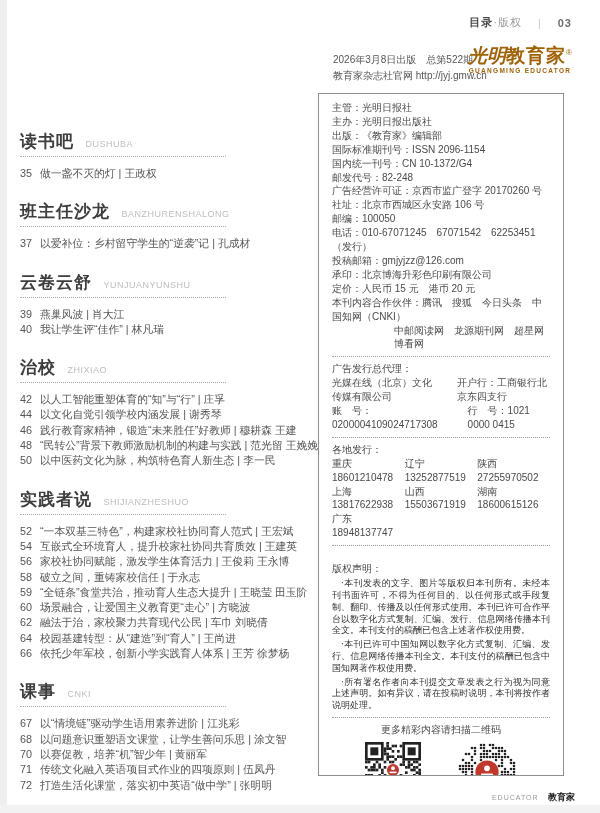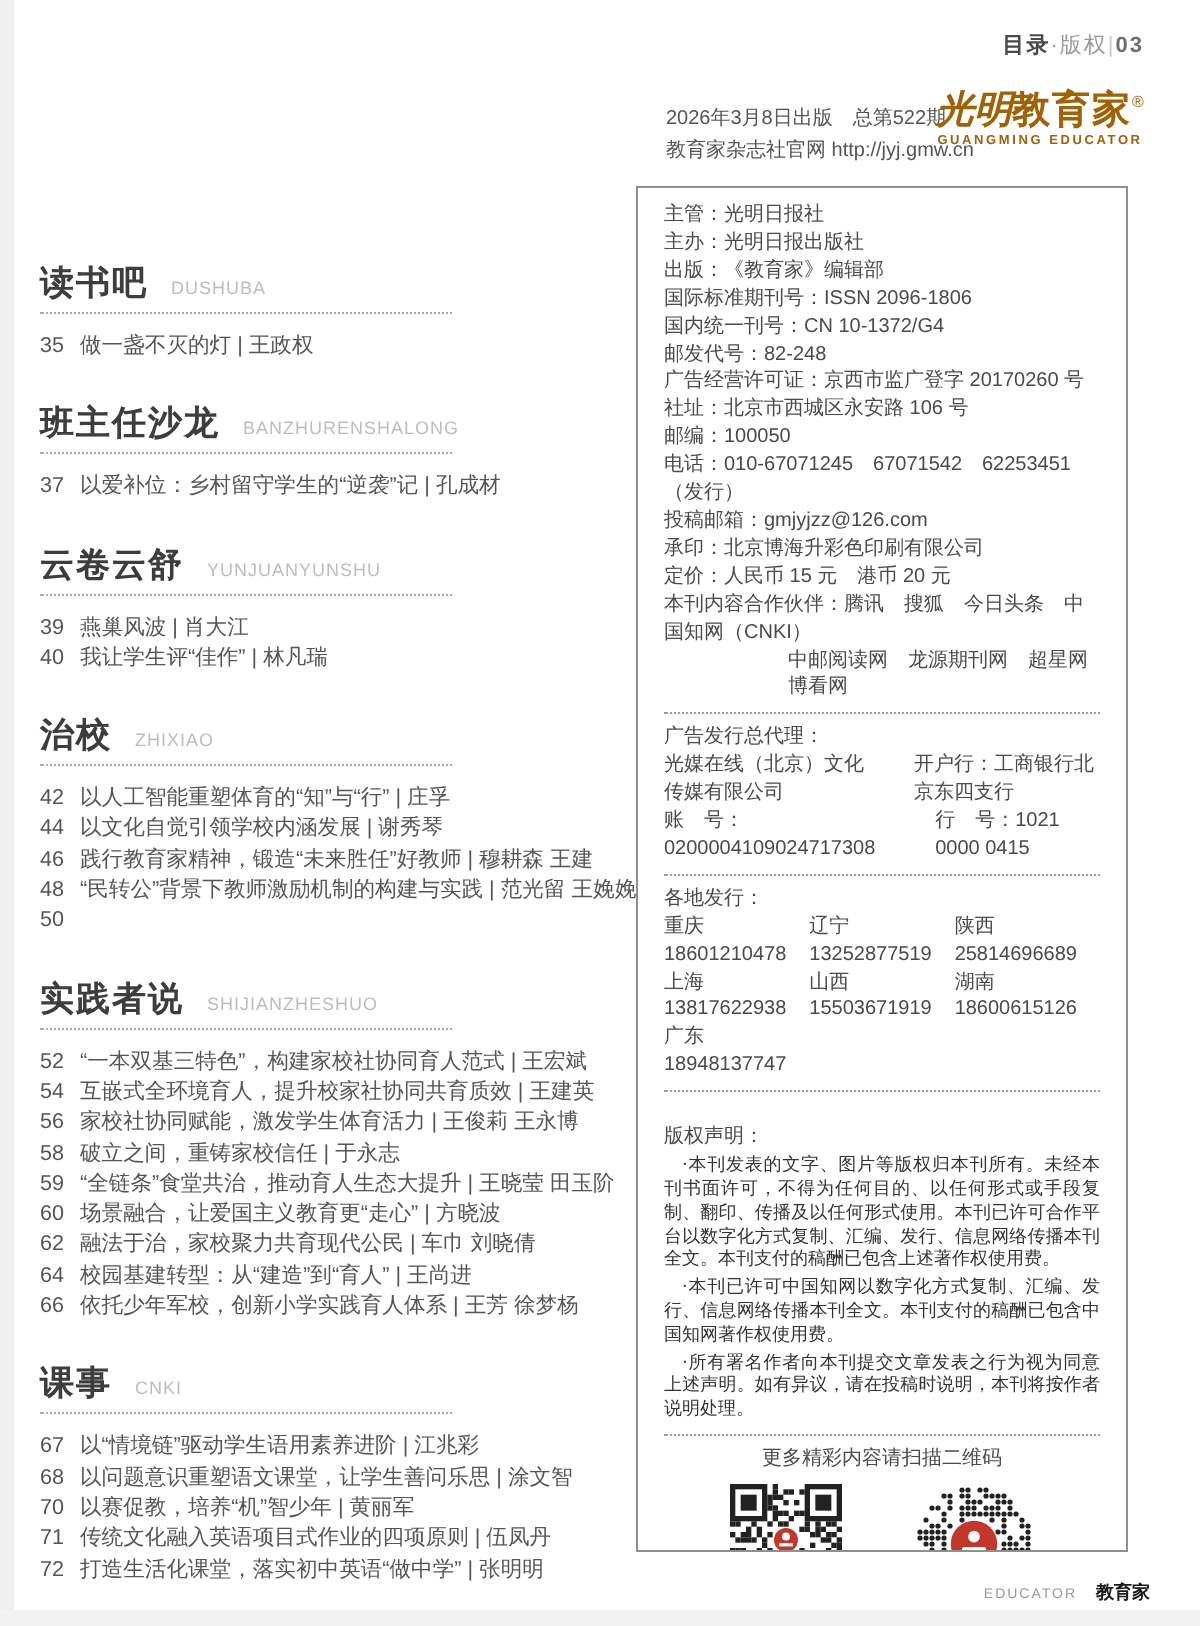--- a/index.html
+++ b/index.html
@@ -5,21 +5,21 @@
   html,body{margin:0;padding:0;}
   body{
     width:600px;height:813px;position:relative;overflow:hidden;
     background:#ffffff;color:#555;
     font-family:"Liberation Sans","DejaVu Sans",sans-serif;
   }
   .edge-left{position:absolute;left:0;top:0;width:7px;height:100%;background:#efefef;}
   .edge-bottom{position:absolute;left:0;bottom:0;width:100%;height:8px;background:#f2f2f2;}
 
   
-  .top-header{position:absolute;top:15px;right:28px;display:flex;align-items:center;font-size:11px;letter-spacing:1px;}
+  .top-header{position:absolute;top:15px;right:28px;display:flex;gap:16px;align-items:center;font-size:11px;letter-spacing:1px;}
   .h-strong{color:#4a4a4a;font-weight:bold;}
   .h-light{color:#9a9a9a;font-weight:normal;}
   .h-sep{color:#c9c9c9;}
   .h-page{color:#6d6d6d;font-weight:bold;}
 
   
   .pubinfo{position:absolute;top:52px;left:333px;font-size:10px;line-height:16px;color:#555;}
   .brand{position:absolute;top:46px;right:14px;width:132px;text-align:center;color:#a16207;line-height:1;}
   .brand-line{font-size:19px;white-space:nowrap;}
   .brand-script{font-family:"DejaVu Serif",serif;font-style:italic;font-weight:bold;}
@@ -145,20 +145,21 @@
         <li class="toc-item">
         <span class="pg">46</span>
         <span class="tt">践行教育家精神，锻造“未来胜任”好教师 | 穆耕森 王建</span>
       </li>
         <li class="toc-item">
         <span class="pg">48</span>
         <span class="tt">“民转公”背景下教师激励机制的构建与实践 | 范光留 王娩娩</span>
       </li>
         <li class="toc-item">
         <span class="pg">50</span>
+        <span class="tt">以中医药文化为脉，构筑特色育人新生态 | 李一民</span>
       </li>
       </ul>
   </section>
 
   <section class="toc-sec">
     <div class="sec-head">
       <span class="sec-title">实践者说</span>
       <span class="sec-pinyin">SHIJIANZHESHUO</span>
     </div>
     <ul class="sec-items">
@@ -231,21 +232,21 @@
   </section>
 
 </div>
 
 <div class="mast-box">
 
   <div>
       <div class="mast-line">主管：光明日报社</div>
       <div class="mast-line">主办：光明日报出版社</div>
       <div class="mast-line">出版：《教育家》编辑部</div>
-      <div class="mast-line">国际标准期刊号：ISSN 2096-1806</div>
+      <div class="mast-line">国际标准期刊号：ISSN 2096-1154</div>
       <div class="mast-line">国内统一刊号：CN 10-1372/G4</div>
       <div class="mast-line">邮发代号：82-248</div>
       <div class="mast-line">广告经营许可证：京西市监广登字 20170260 号</div>
       <div class="mast-line">社址：北京市西城区永安路 106 号</div>
       <div class="mast-line">邮编：100050</div>
       <div class="mast-line">电话：010-67071245　67071542　62253451（发行）</div>
       <div class="mast-line">投稿邮箱：gmjyjzz@126.com</div>
       <div class="mast-line">承印：北京博海升彩色印刷有限公司</div>
       <div class="mast-line">定价：人民币 15 元　港币 20 元</div>
     </div>
@@ -264,21 +265,21 @@
     <span class="agency-left">账　号：0200004109024717308</span>
     <span>行　号：1021 0000 0415</span>
   </div>
 
   <div class="dotline"></div>
 
   <div class="mast-line">各地发行：</div>
   <div class="dist-grid">
       <span class="dist-item">重庆 18601210478</span>
       <span class="dist-item">辽宁 13252877519</span>
-      <span class="dist-item">陕西 25814696689</span>
+      <span class="dist-item">陕西 27255970502</span>
       <span class="dist-item">上海 13817622938</span>
       <span class="dist-item">山西 15503671919</span>
       <span class="dist-item">湖南 18600615126</span>
       <span class="dist-item">广东 18948137747</span>
     </div>
 
   <div class="dotline"></div>
 
   <div class="cr-title">版权声明：</div>
   <div>

